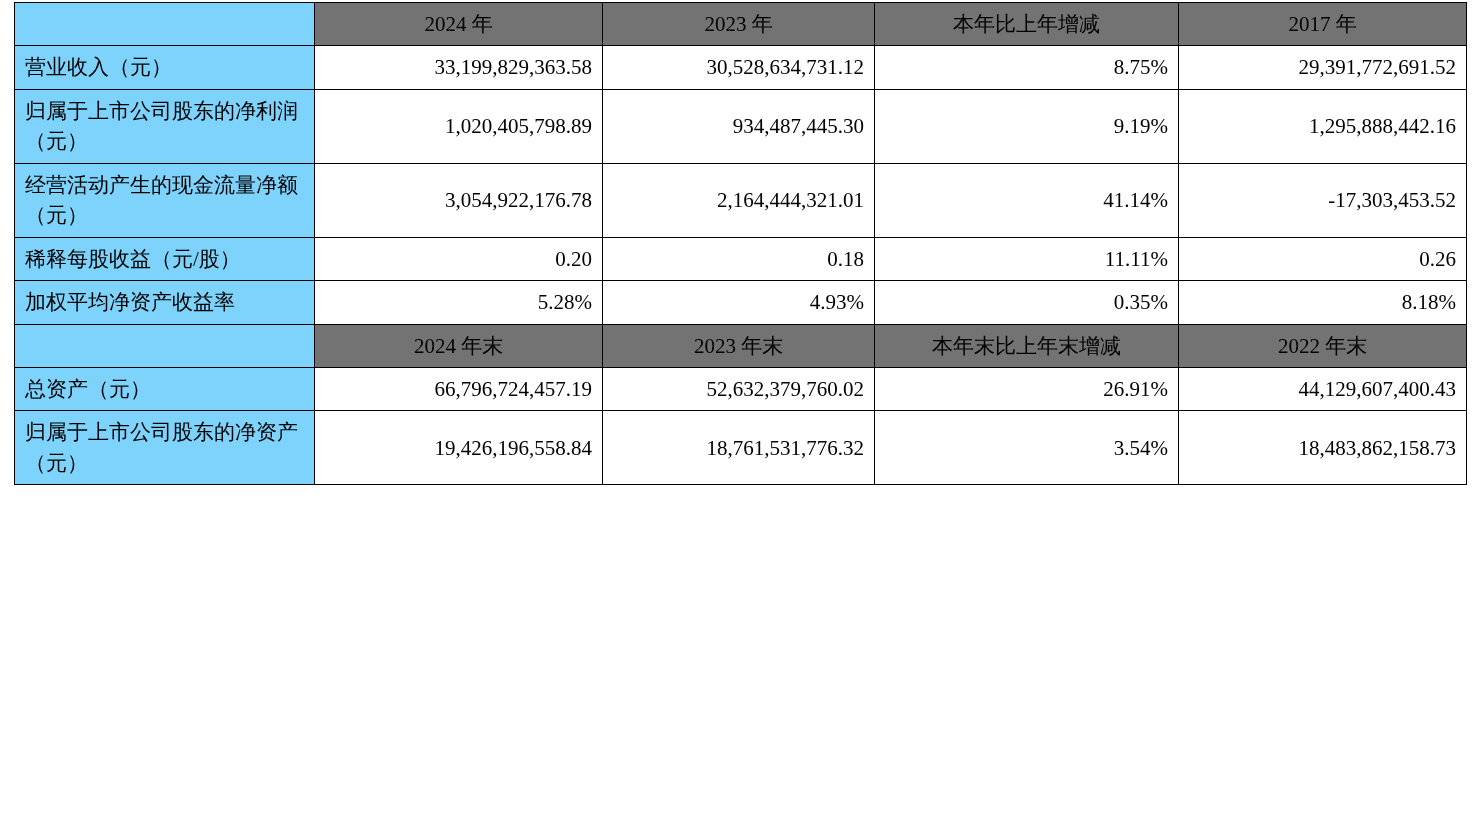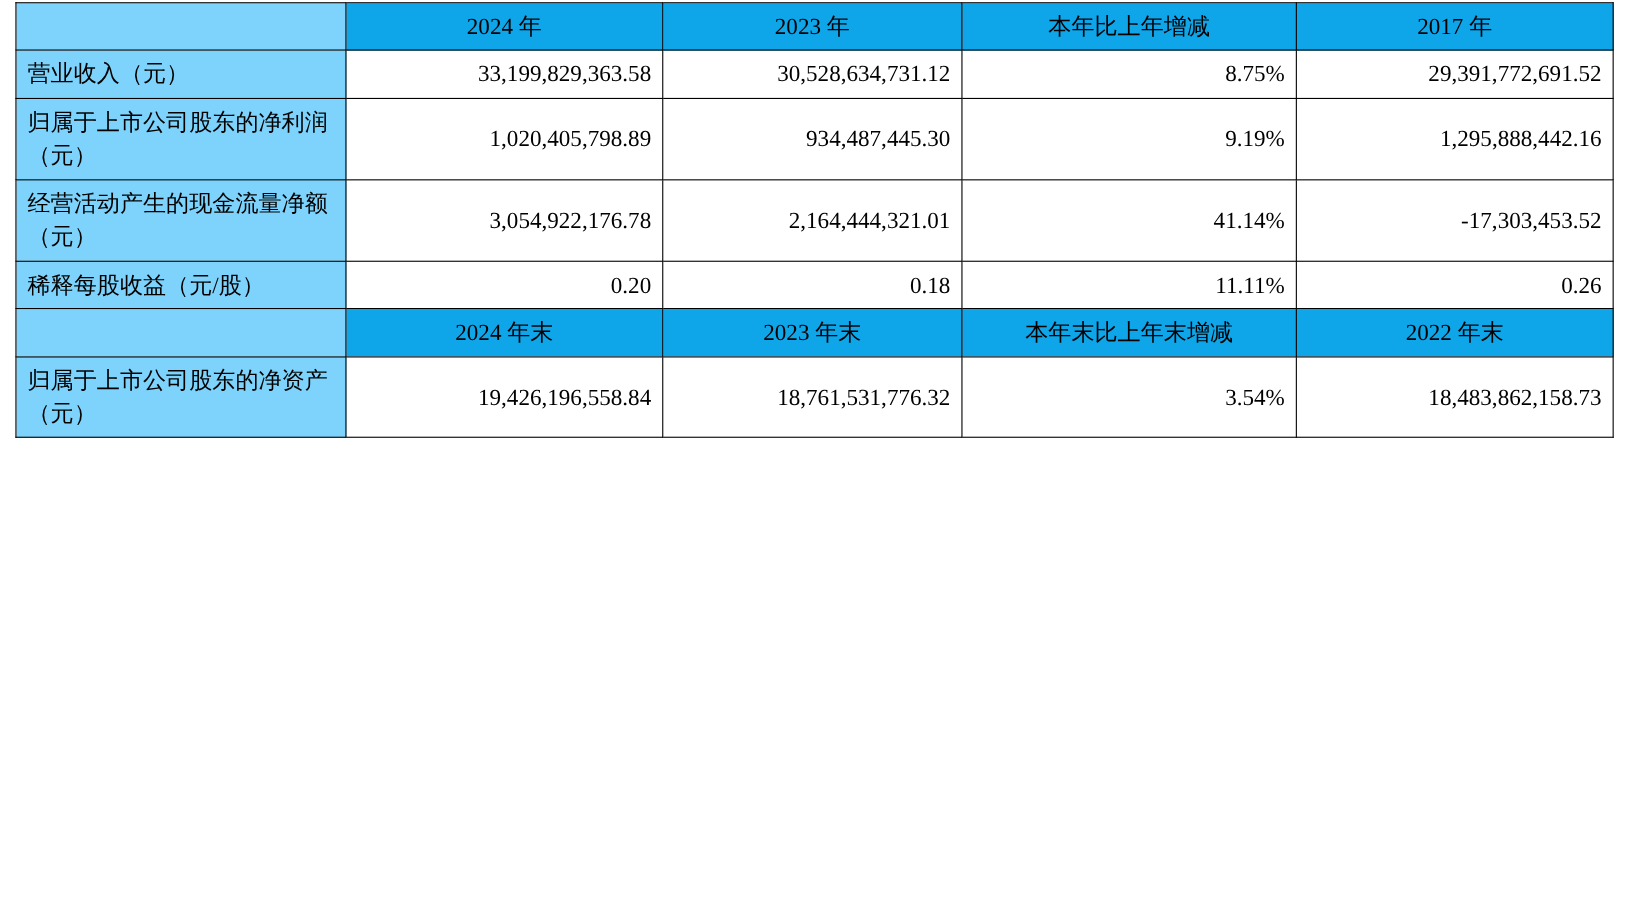--- a/index.html
+++ b/index.html
@@ -38,21 +38,21 @@
   col.c-v1    { width: 288px; }
   col.c-v2    { width: 272px; }
   col.c-v3    { width: 304px; }
   col.c-v4    { width: 288px; }
 
   td.label {
     background: #7dd3fc;
     text-align: left;
   }
   td.hdr {
-    background: #0ea5e9;
+    background: #737373;
     text-align: center;
   }
   td.num {
     text-align: right;
   }
   .pad-r { padding-right: 14px; }
 </style>
 </head>
 <body>
 
@@ -101,29 +101,43 @@
 
 
       <tr>
         <td class="label">稀释每股收益（元/股）</td>
         <td class="num pad-r">0.20</td>
         <td class="num pad-r">0.18</td>
         <td class="num pad-r">11.11%</td>
         <td class="num pad-r">0.26</td>
       </tr>
 
+      <tr>
+        <td class="label">加权平均净资产收益率</td>
+        <td class="num pad-r">5.28%</td>
+        <td class="num pad-r">4.93%</td>
+        <td class="num pad-r">0.35%</td>
+        <td class="num pad-r">8.18%</td>
+      </tr>
 
       <tr>
         <td class="label"></td>
         <td class="hdr">2024 年末</td>
         <td class="hdr">2023 年末</td>
         <td class="hdr">本年末比上年末增减</td>
         <td class="hdr">2022 年末</td>
       </tr>
 
+      <tr>
+        <td class="label">总资产（元）</td>
+        <td class="num pad-r">66,796,724,457.19</td>
+        <td class="num pad-r">52,632,379,760.02</td>
+        <td class="num pad-r">26.91%</td>
+        <td class="num pad-r">44,129,607,400.43</td>
+      </tr>
 
       <tr>
         <td class="label">归属于上市公司股东的净资产（元）</td>
         <td class="num pad-r">19,426,196,558.84</td>
         <td class="num pad-r">18,761,531,776.32</td>
         <td class="num pad-r">3.54%</td>
         <td class="num pad-r">18,483,862,158.73</td>
       </tr>
     </tbody>
   </table>

